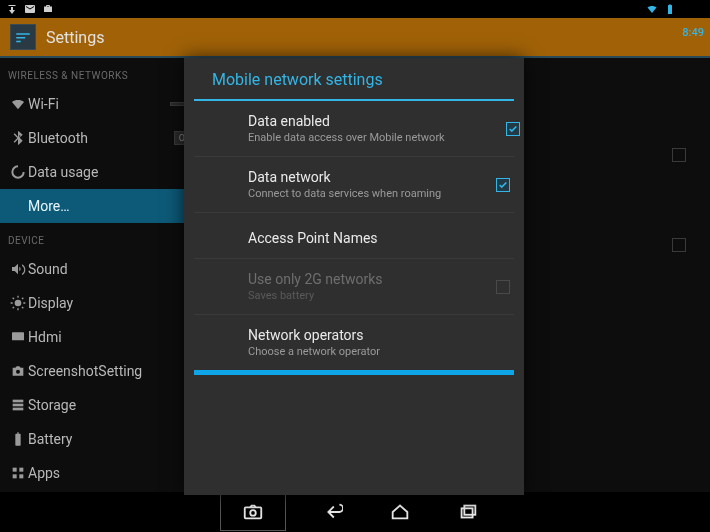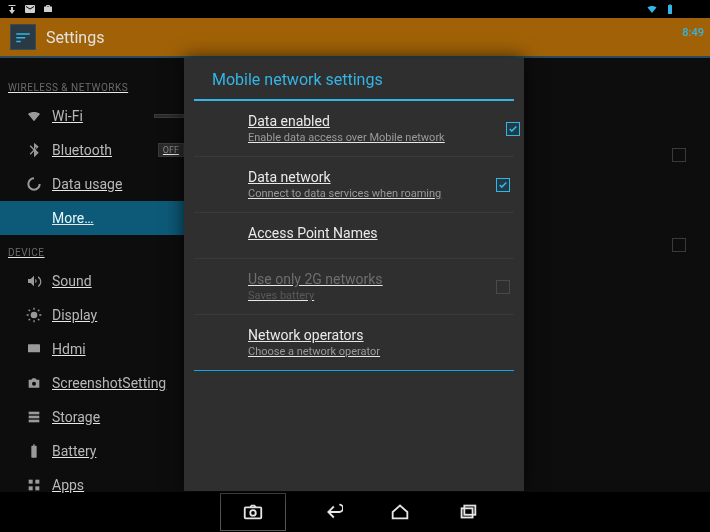--- a/index.html
+++ b/index.html
@@ -11,36 +11,36 @@
   .statusbar .glyph { width: 12px; height: 12px; display:inline-block; }
   .statusbar .time { color:#33b5e5; font-weight:500;margin-top:47px;}
   
   .appbar { height: 40px; background: #a16207; border-bottom: 2px solid #2b4a5a; display:flex; align-items:center; padding: 0 10px; gap: 10px; }
   .appbar .appicon { width: 26px; height: 26px; background:#2a3a44; border:1px solid #3a4a54; display:flex; align-items:center; justify-content:center; }
   .appbar .title { font-size: 16px; color: #e2e2e2; }
   
   .backdrop { position: relative; width: 710px; height: calc(532px - 18px - 40px - 40px); background:#000; }
   .dimlayer { position:absolute; inset:0; background:#0d0d0d; }
   
-  .sidebar { position:absolute; left:0; top:12px; width: 210px; height:100%;text-decoration:underline; }
+  .sidebar { position:absolute; left:0; top:0; width: 210px; height:100%; }
   .cat { font-size: 10px; color:#6a6a6a; letter-spacing: .5px; padding: 12px 8px 6px 8px; }
-  .row { display:flex; align-items:center; gap: 10px; padding: 8px 26px; height: 34px; color:#b8b8b8; font-size:14px; }
+  .row { display:flex; align-items:center; gap: 2px; padding: 8px 10px; height: 34px; color:#b8b8b8; font-size:14px; }
   .row.sel { background:#0d5a78; color:#e8f6fb; }
   .row .label { flex:1; white-space:nowrap; overflow:hidden; text-overflow:ellipsis; }
   .toggle { font-size:9px; background:#2a2a2a; color:#888; padding:1px 4px; border:1px solid #3a3a3a; }
   .icon { width:16px; height:16px; display:inline-flex; align-items:center; justify-content:center; }
   .icon svg { width:16px; height:16px; }
   
   .maincol { position:absolute; left:210px; right:0; top:0; height:100%; background:#0d0d0d; }
   .maincol .ghostchk { position:absolute; right:24px; width:14px; height:14px; border:1px solid #3a3a3a; }
   
   .dialog { position:absolute; left:184px; top:0px; width:340px; background:#2f2f2f; box-shadow: 0 0 18px rgba(0,0,0,.7); }
   .dialog .dtitle { color:#33b5e5; font-size:16px; padding: 12px 14px 10px 28px; }
   .dialog .hr { height:2px; background:#33b5e5; margin: 0 10px; }
-  .ditem { padding: 12px 38px 12px 64px; position:relative; min-height:46px; display:flex; flex-direction:column; justify-content:space-between;text-decoration:underline; }
+  .ditem { padding: 12px 38px 12px 64px; position:relative; min-height:46px; display:flex; flex-direction:column; justify-content:flex-end; }
   .ditem + .ditem { border-top:1px solid #3a3a3a; margin:0 10px; padding-left:54px; padding-right:28px; }
   .ditem:first-of-type { margin:0 10px; padding-left:54px; padding-right:28px;}
   .ditem .primary { color:#eaeaea; font-size:14px; }
   .ditem .secondary { color:#9a9a9a; font-size:11px; margin-top:2px; }
   .ditem.disabled .primary { color:#6e6e6e; }
   .ditem.disabled .secondary { color:#5a5a5a; }
   .chk { position:absolute; right:4px; top:50%; transform:translateY(-50%); width:14px; height:14px; border:1px solid #666; display:flex; align-items:center; justify-content:center; }
   .chk.checked { border-color:#33b5e5; color:#33b5e5; background:#213a45; }
   .chk.checked svg { width:10px; height:10px; }
   .chk.unchecked { color:transparent; }
@@ -233,21 +233,21 @@
     <div class="ditem">
       <div class="primary">Access Point Names</div>
     </div>
 
     <div class="ditem disabled">
       <div class="primary">Use only 2G networks</div>
       <div class="secondary">Saves battery</div>
       <div class="chk unchecked disabled"></div>
     </div>
 
-    <div class="ditem" style="border-bottom:1px solid #0ea5e9; margin-bottom:120px;">
+    <div class="ditem" style="border-bottom:5px solid #0ea5e9; margin-bottom:120px;">
       <div class="primary">Network operators</div>
       <div class="secondary">Choose a network operator</div>
     </div>
   </div>
 </div>
 
 <div class="navbar">
   <div class="nav-outline">
     <div class="navbtn">
       <svg viewBox="0 0 24 24" fill="none" stroke="#e8e8e8" stroke-width="2">

